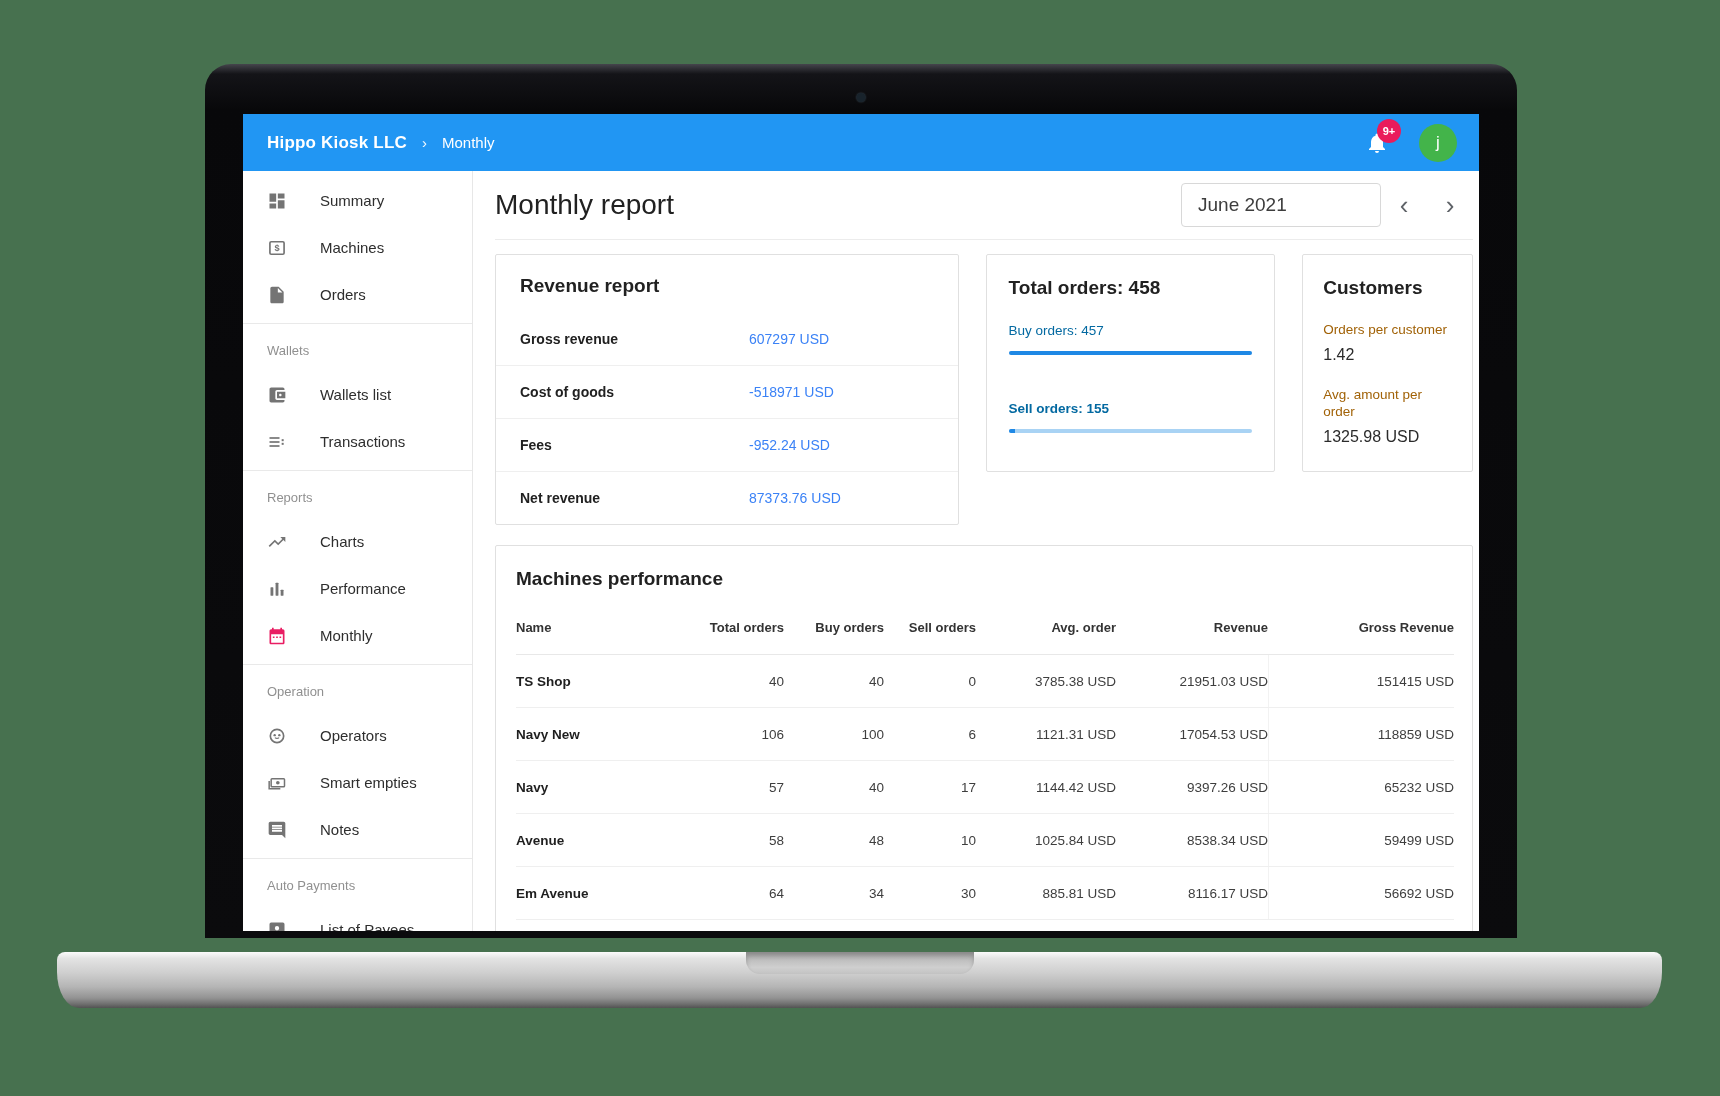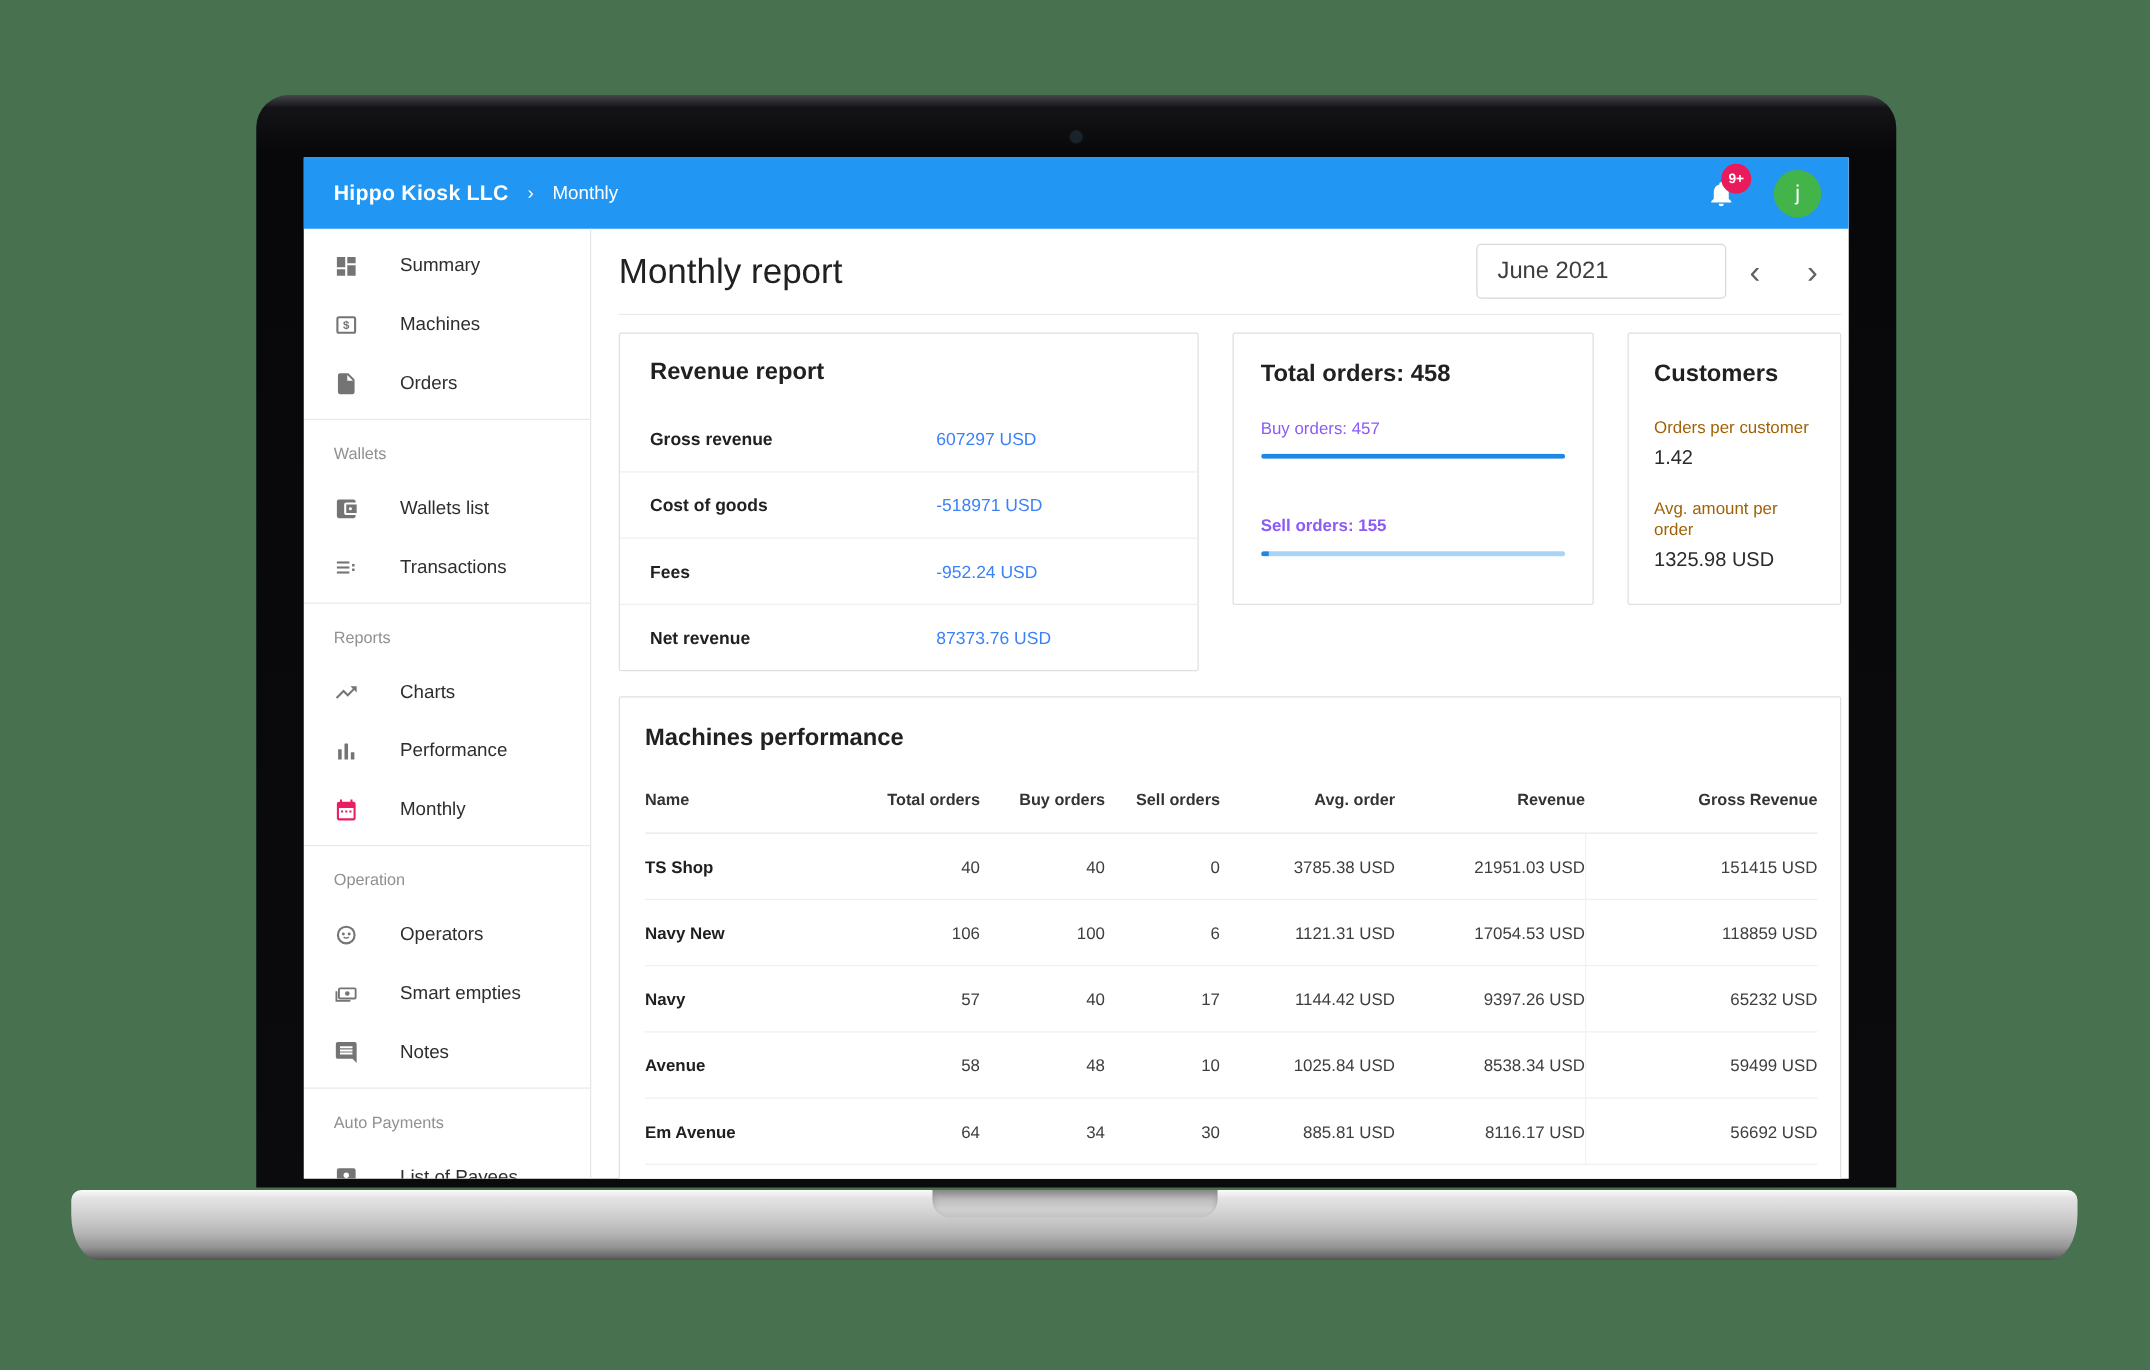--- a/index.html
+++ b/index.html
@@ -3,21 +3,21 @@
 <meta charset="utf-8">
 <style>
   html,body{margin:0;padding:0;}
   body{
     width:1720px;height:1096px;position:relative;overflow:hidden;
     background:#47714f;
     font-family:"Liberation Sans", sans-serif;
   }
   
   .laptop-screen{
-    position:absolute;left:205px;top:76px;width:1312px;height:874px;
+    position:absolute;left:205px;top:64px;width:1312px;height:874px;
     background:linear-gradient(180deg,#45454c 0px,#141418 10px,#08080a 46px,#0b0b0d 100%);
     border-radius:26px 26px 0 0;
   }
   .webcam{
     position:absolute;top:29px;left:50%;transform:translateX(-50%);
     width:9px;height:9px;border-radius:50%;
     background:#18232c;box-shadow:0 0 2px rgba(130,160,185,.4);
   }
   .laptop-base{
     position:absolute;left:57px;top:952px;width:1605px;height:56px;
@@ -87,21 +87,21 @@
   
   .card-revenue{width:468px;padding-top:20px;}
   .card-revenue .card-title{padding:0 24px;}
   .rev-rows{margin-top:16px;}
   .rev-row{height:52px;display:flex;align-items:center;padding:0 24px;position:relative;}
   .rev-row + .rev-row{border-top:1px solid #efefef;}
   .rev-label{font-weight:bold;font-size:14px;color:#212121;}
   .rev-value{position:absolute;left:253px;font-size:14px;color:#3b82f6;}
   
   .card-orders{width:292px;height:218px;padding:22px 22px 0;}
-  .bar-label{font-size:13.5px;color:#8b5cf6;}
+  .bar-label{font-size:13.5px;color:#0369a1;}
   .bar-group-0{margin-top:24px;}
   .bar-group-1{margin-top:46px;font-weight:bold;}
   .bar-track{height:4px;border-radius:2px;margin-top:13px;position:relative;overflow:hidden;background:#ececec;}
   .bar-track.light{background:#a9d3f4;}
   .bar-fill{position:absolute;left:0;top:0;bottom:0;background:#1e88e5;}
   
   .card-customers{width:172px;height:218px;padding:22px 20px 0;}
   .metric{margin-top:23px;}
   .metric-label{font-size:13.5px;color:#a16207;line-height:1.25;}
   .metric-value{font-size:16px;color:#2b2b2b;margin-top:7px;}

